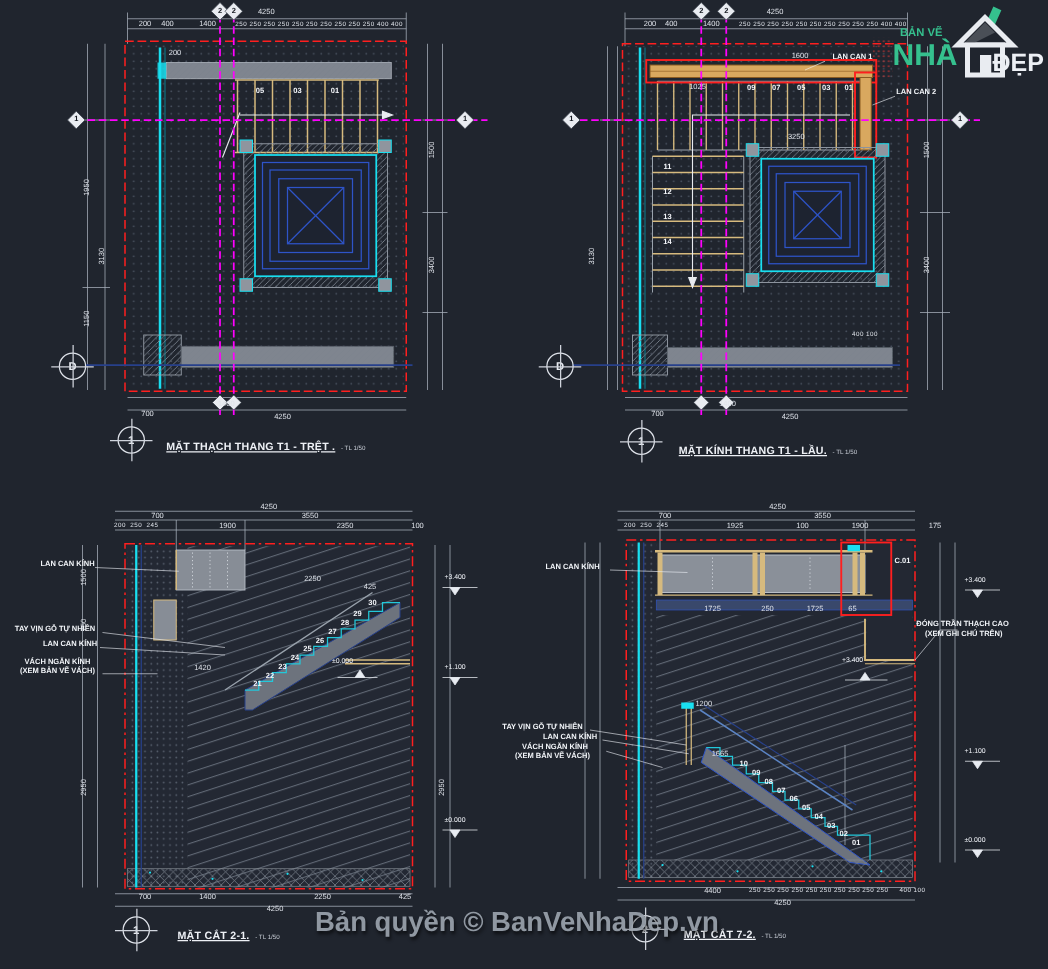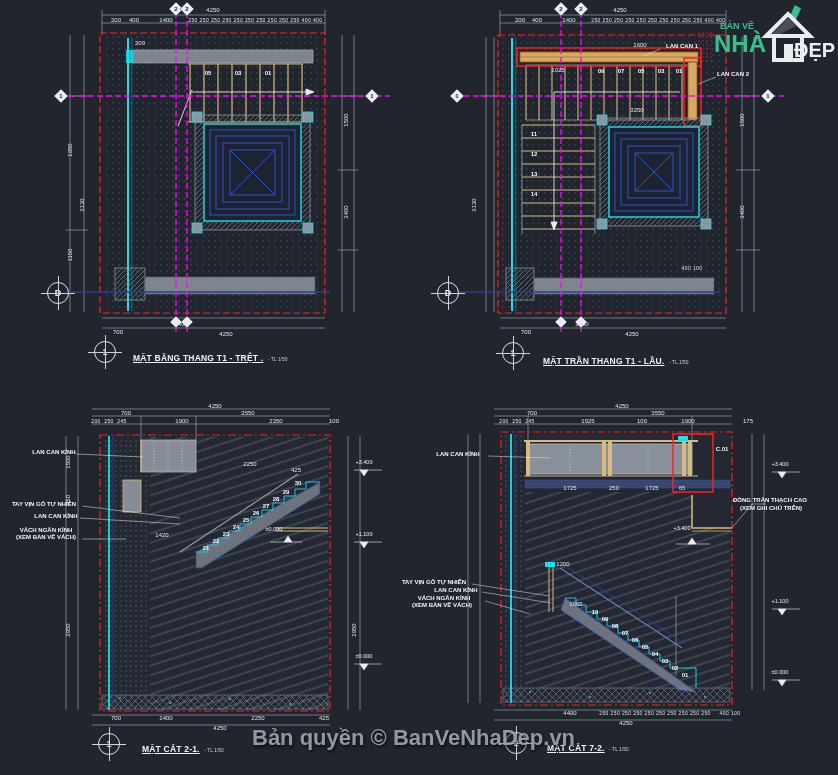--- a/index.html
+++ b/index.html
@@ -522,25 +522,25 @@
       <span class="ann elev" style="left: 350px; top: 65px;">+3.400</span>
       <span class="ann elev" style="left: 350px; top: 202px;">+1.100</span>
       <span class="ann elev" style="left: 350px; top: 273px;">±0.000</span>
       <span class="ann dim" style="left: 140px; top: 313px;">4400</span>
       <span class="ann dims" style="left: 225px; top: 313px;">250 250 250 250 250 250 250 250 250 250</span>
       <span class="ann dims" style="left: 300px; top: 313px;">400 100</span>
       <span class="ann dim" style="left: 196px; top: 323px;">4250</span>
     </div>
 
   <div class="title-row" style="left:133px;top:347px">
-    <span class="ptitle">MẶT BẰNG THANG T1 - TRỆT .</span>
+    <span class="ptitle">MẶT THẠCH THANG T1 - TRỆT .</span>
     <span class="pscale">- TL 1/50</span>
   </div>
   <div class="title-row" style="left:543px;top:350px">
-    <span class="ptitle">MẶT TRẦN THANG T1 - LẦU.</span>
+    <span class="ptitle">MẶT KÍNH THANG T1 - LẦU.</span>
     <span class="pscale">- TL 1/50</span>
   </div>
   <div class="title-row" style="left:142px;top:738px">
     <span class="ptitle">MẶT CẮT 2-1.</span>
     <span class="pscale">- TL 1/50</span>
   </div>
   <div class="title-row" style="left:547px;top:737px">
     <span class="ptitle">MẶT CẮT 7-2.</span>
     <span class="pscale">- TL 1/50</span>
   </div>

